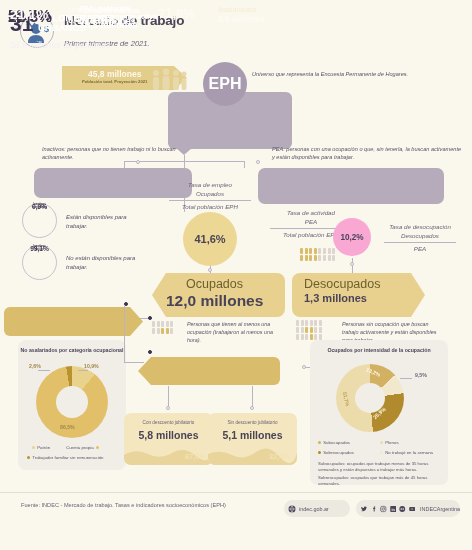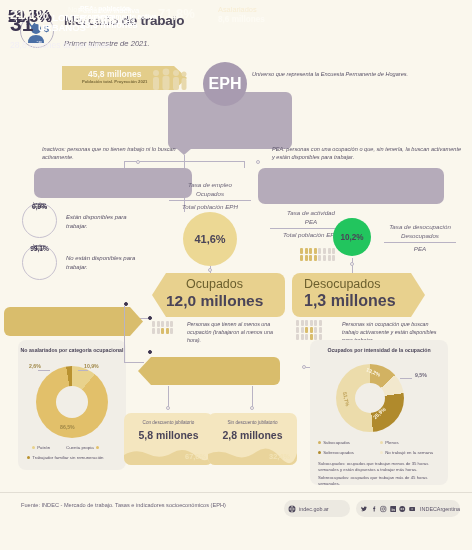--- a/index.html
+++ b/index.html
@@ -77,42 +77,42 @@
 
   .frac { position: absolute; text-align: center; font-size: 6.2px; font-style: italic;
      color: #6b6478; line-height: 1.5; }
   .frac .bar { display: block; border-top: 0.6px solid #b9b3c4; margin: 1px auto 1px;
      width: 78%; height: 0; font-size: 0; }
 
   .circ-empleo { position: absolute; left: 183px; top: 212px; width: 54px; height: 54px;
      border-radius: 50%; background: #ecd894; display: flex; align-items: center;
      justify-content: center; font-size: 11px; font-weight: bold; color: #4a4458; }
   .circ-desoc { position: absolute; left: 333px; top: 218px; width: 38px; height: 38px;
-     border-radius: 50%; background: #22c55e; display: flex; align-items: center;
+     border-radius: 50%; background: #f9a8d4; display: flex; align-items: center;
      justify-content: center; font-size: 8.2px; font-weight: bold; color: #4a4458; }
 
   .dotgrid { position: absolute; }
   .dotrow { display: flex; gap: 1.6px; margin-bottom: 1.2px; }
   .dg-dot { width: 3px; height: 6px; border-radius: 1px; background: #ddd6d0; }
   .dg-dot.on { background: #d9bd6c; }
 
   
   .ocu-box { position: absolute; left: 152px; top: 273px; width: 133px; height: 44px;
      background: #e8d18e; border-radius: 8px;
      clip-path: polygon(14px 0, 133px 0, 133px 44px, 14px 44px, 0 22px); }
   .ocu-t { position: absolute; left: 186px; top: 277px; font-size: 12.5px; color: #6b5f2e; }
   .ocu-n { position: absolute; left: 166px; top: 292px; font-size: 15.5px; font-weight: bold; color: #4a4458; }
   .ocu-note { position: absolute; left: 187px; top: 320px; width: 94px; font-size: 5.4px;
      font-style: italic; color: #5a5368; line-height: 1.5; }
 
   .des-box { position: absolute; left: 292px; top: 273px; width: 133px; height: 44px;
      background: #e8d18e; border-radius: 8px;
      clip-path: polygon(0 0, 119px 0, 133px 22px, 119px 44px, 0 44px); }
   .des-t { position: absolute; left: 304px; top: 277px; font-size: 12.5px; color: #6b5f2e; }
-  .des-n { position: absolute; left: 304px; top: 292px; font-size: 16px; font-weight: bold; color: #4a4458; }
+  .des-n { position: absolute; left: 304px; top: 292px; font-size: 11px; font-weight: bold; color: #4a4458; }
   .des-note { position: absolute; left: 342px; top: 320px; width: 104px; font-size: 5.4px;
      font-style: italic; color: #5a5368; line-height: 1.5; }
 
   
   .noasal-box { position: absolute; left: 4px; top: 307px; width: 139px; height: 29px;
      background: #d9bd6c; border-radius: 6px;
      clip-path: polygon(0 0, 126px 0, 139px 14.5px, 126px 29px, 0 29px); }
   .noasal-pct { position: absolute; left: 10px; top: 7px; font-size: 13.5px; font-weight: bold; color: #fdfbf4; }
   .noasal-l1 { position: absolute; left: 68px; top: 5px; font-size: 7.4px; color: #fdfbf4; }
   .noasal-l2 { position: absolute; left: 68px; top: 15px; font-size: 8.6px; font-weight: bold; color: #fdfbf4; }
@@ -408,21 +408,21 @@
     <div class="jub-t">Con descuento jubilatorio</div>
     <div class="jub-n">5,8 millones</div>
     <svg class="jub-wave" viewBox="0 0 89 19" preserveAspectRatio="none">
       <path d="M0 9 Q12 2 24 8 T48 7 T72 10 T89 6 L89 19 L0 19 Z" fill="#e9d49b"></path>
     </svg>
     <div class="jub-p">67,6%</div>
   </div>
 
   <div class="jub-card" style="left:208px; top:413px;">
     <div class="jub-t">Sin descuento jubilatorio</div>
-    <div class="jub-n">2,8 millones</div>
+    <div class="jub-n">5,1 millones</div>
     <svg class="jub-wave" viewBox="0 0 89 19" preserveAspectRatio="none">
       <path d="M0 8 Q12 3 24 9 T48 6 T72 11 T89 7 L89 19 L0 19 Z" fill="#e9d49b"></path>
     </svg>
     <div class="jub-p">32,4%</div>
   </div>
 
   <div class="ln h" style="left:306px; top:367px; width:48px;"></div>
   <div class="nodo" style="left:302px; top:365px;"></div>
   <div class="card" style="left:310px; top:340px; width:138px; height:145px;"></div>
   <div class="card-title" style="left:310px; top:347px; width:138px;">Ocupados por intensidad de la ocupación</div>

